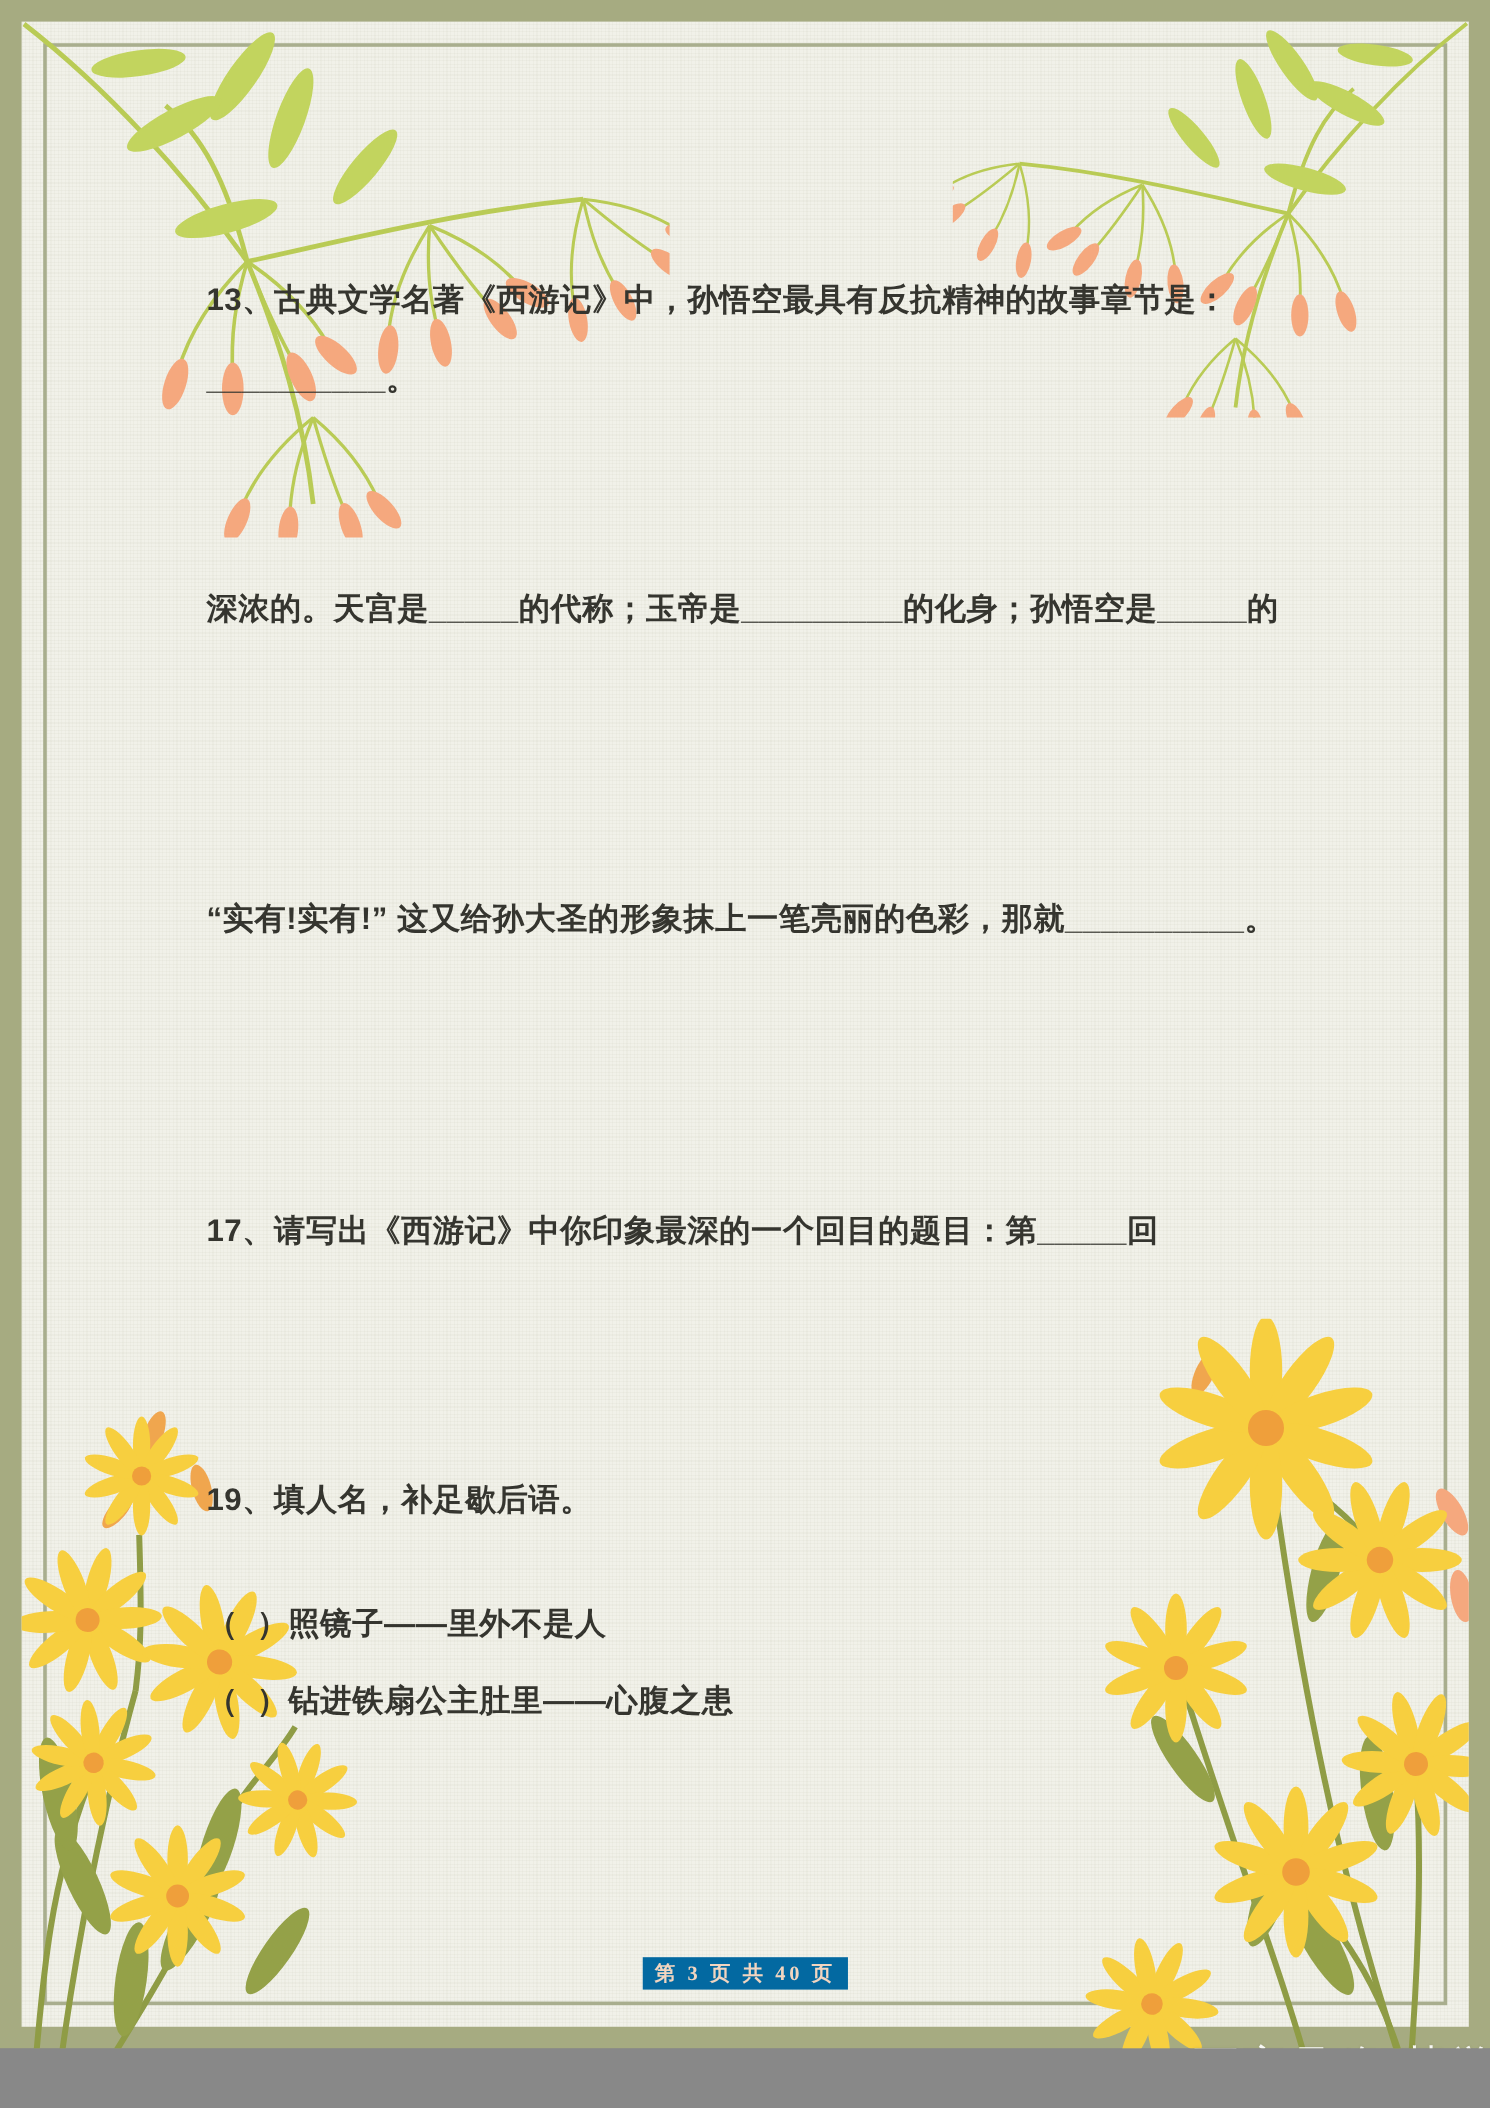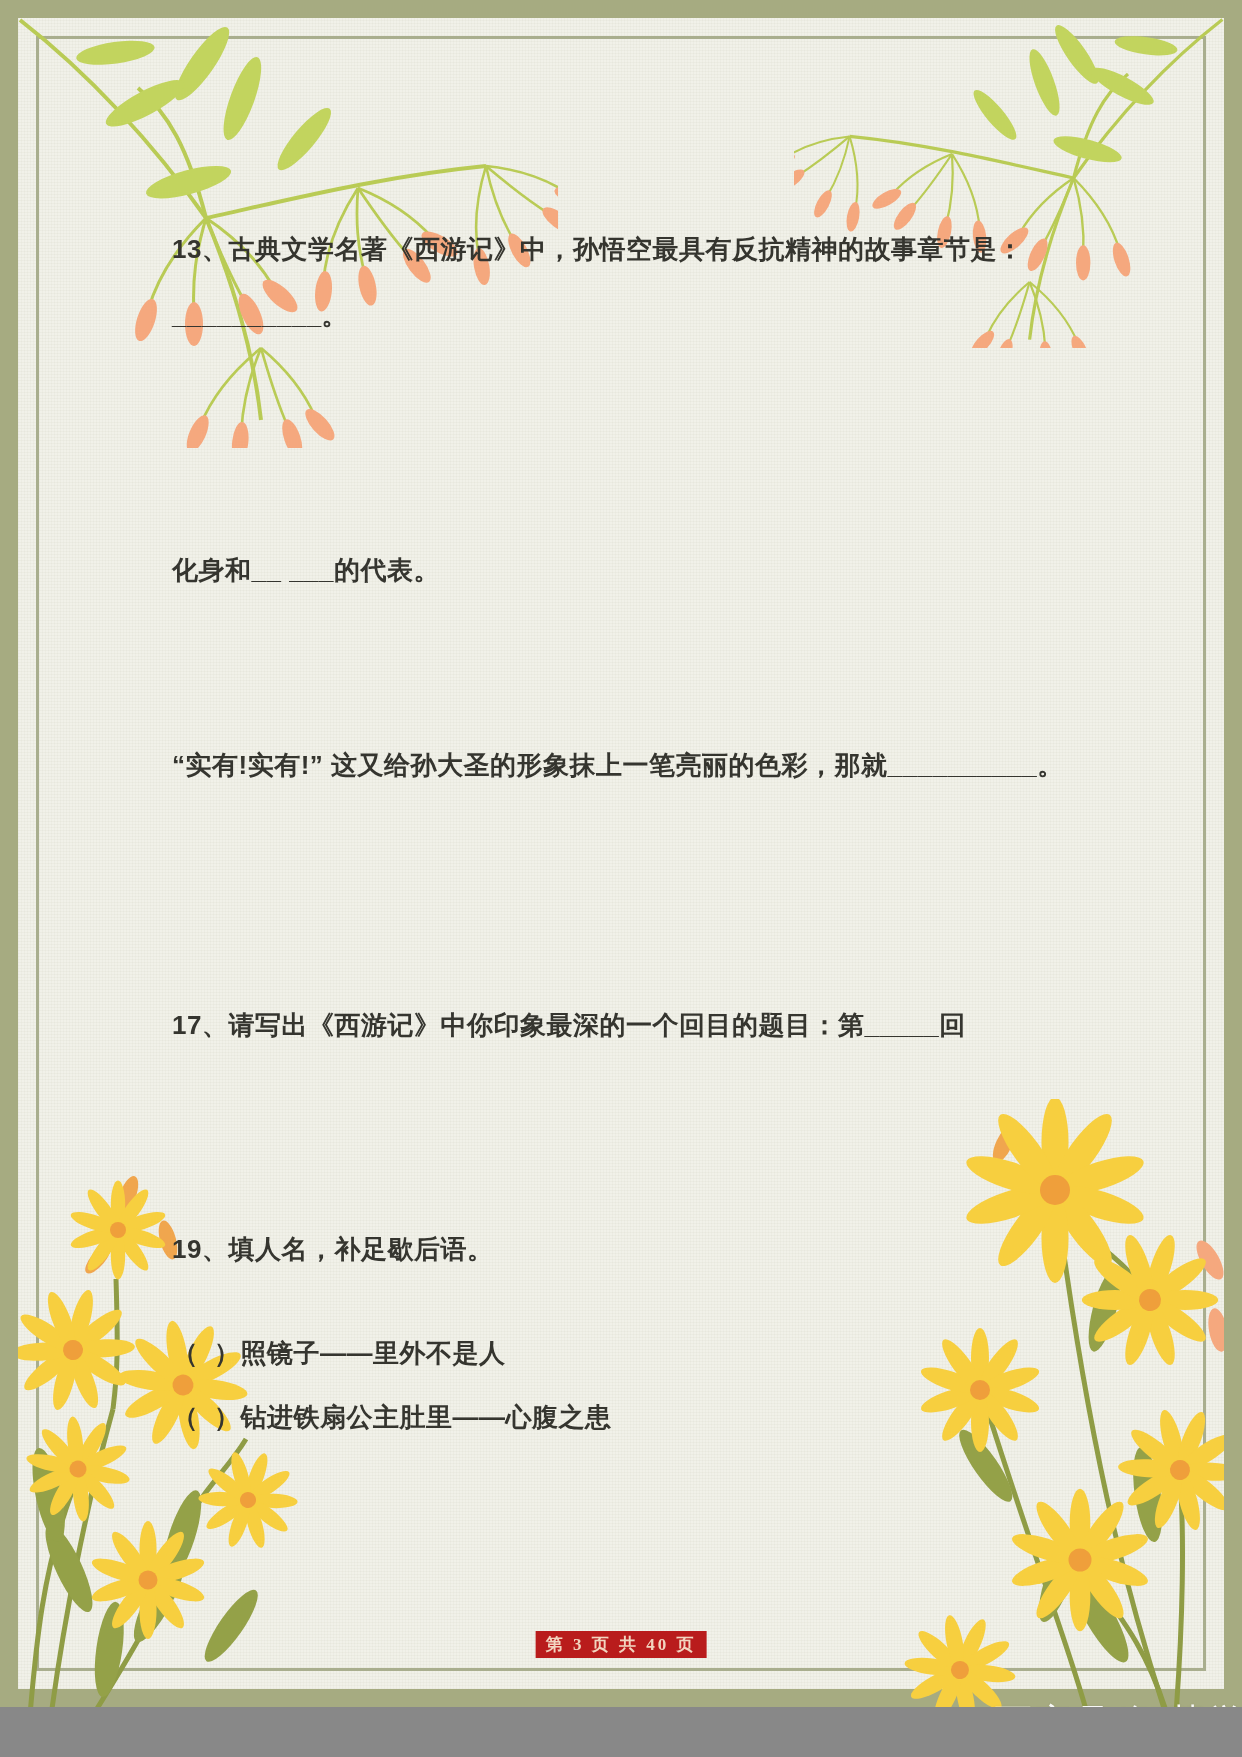--- a/index.html
+++ b/index.html
@@ -37,21 +37,21 @@
     font-size:26px;
     font-weight:bold;
     color:#35352f;
     letter-spacing:0.5px;
     white-space:pre;
   }
   .footer-badge{
     position:absolute;
     left:50%;top:1631px;
     transform:translateX(-50%);
-    background:#b91c1c;
+    background:#0369a1;
     color:#f2d5c0;
     font-family:"Liberation Serif","DejaVu Serif",serif;
     font-size:17px;font-weight:bold;
     letter-spacing:3px;
     padding:2px 10px;
     z-index:3;
     white-space:nowrap;
   }
   .watermark{
     position:absolute;
@@ -176,21 +176,21 @@
     <use href="#flower10" transform="translate(186,291)"></use>
     <use href="#flower10" transform="translate(386,371) rotate(-15)"></use>
     <use href="#flower10" transform="translate(286,461) scale(1.15)"></use>
     <use href="#flower10" transform="translate(166,571) rotate(25) scale(0.9)"></use>
   </svg>
 
   <div class="content">
     <p class="line" style="top:232px">13、古典文学名著《西游记》中，孙悟空最具有反抗精神的故事章节是：</p>
     <p class="line" style="top:298px">__________。</p>
 
-    <p class="line" style="top:553px">化身和__ ___的代表。</p>
+    <p class="line" style="top:490px">深浓的。天宫是_____的代称；玉帝是_________的化身；孙悟空是_____的</p>
 
     <p class="line" style="top:748px">“实有!实有!” 这又给孙大圣的形象抹上一笔亮丽的色彩，那就__________。</p>
 
 
     <p class="line" style="top:1008px">17、请写出《西游记》中你印象最深的一个回目的题目：第_____回</p>
 
 
     <p class="line" style="top:1232px">19、填人名，补足歇后语。</p>
     <p class="line" style="top:1400px">（  ）钻进铁扇公主肚里——心腹之患</p>
     <p class="line" style="top:1336px">（  ）照镜子——里外不是人</p>

